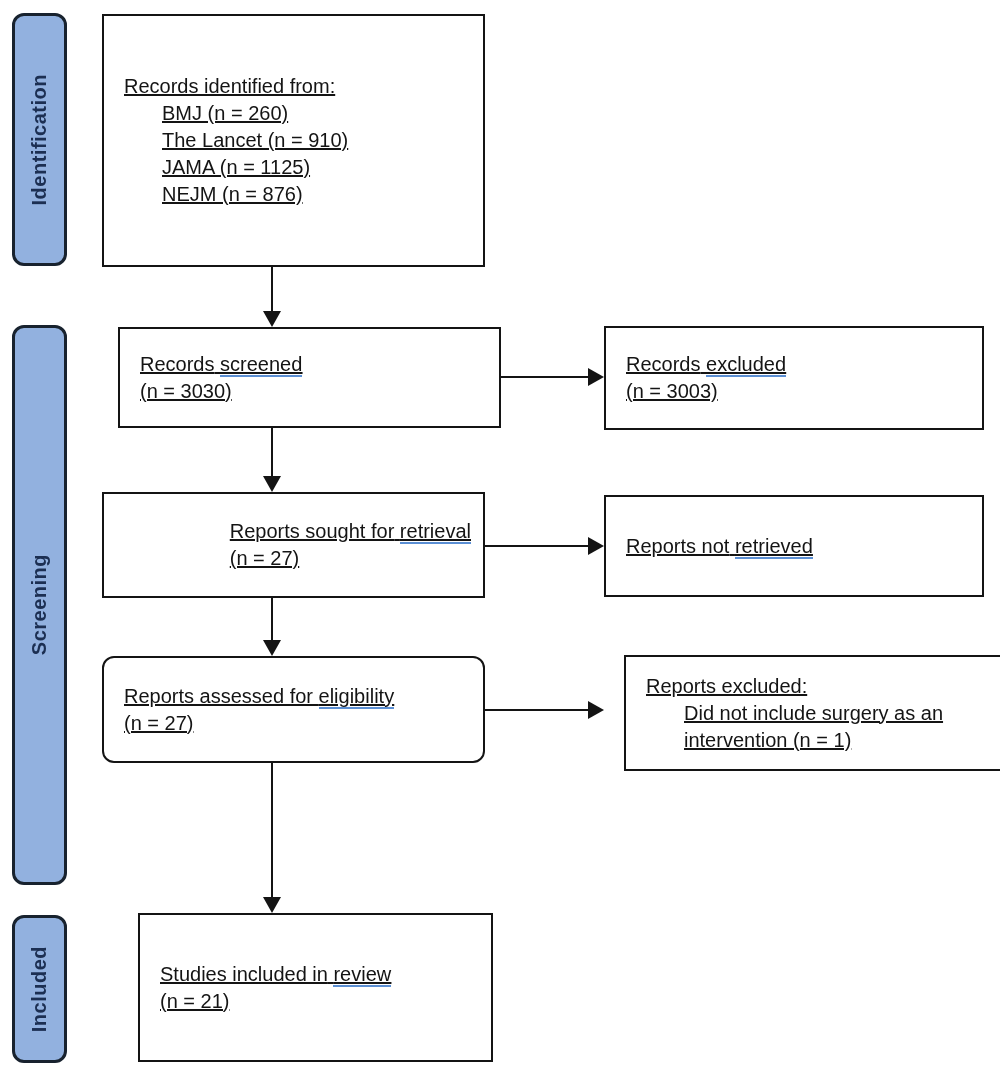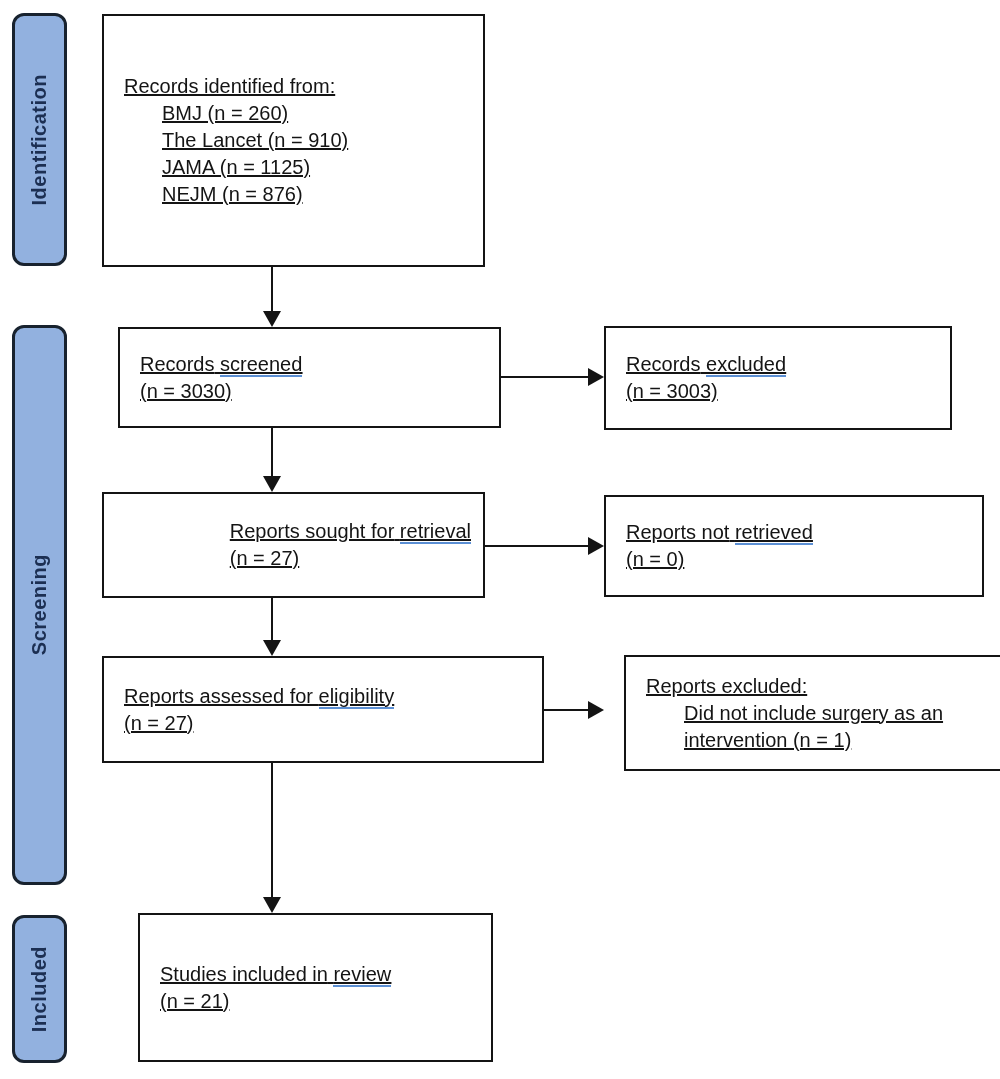--- a/index.html
+++ b/index.html
@@ -52,23 +52,23 @@
     font-size: 20px;
     line-height: 27px;
     color: #141414;
     text-decoration: underline;
   }
   .indent { margin-left: 38px; }
 
   #box-identified       { left: 102px; top: 14px;  width: 383px; height: 253px; }
   #box-screened         { left: 102px; top: 327px; width: 383px; height: 101px; margin-left: 16px; }
   #box-sought           { left: 102px; top: 492px; width: 383px; height: 106px; justify-content: flex-end; }
-  #box-assessed         { left: 102px; top: 656px; width: 442px; height: 107px; }
+  #box-assessed         { left: 102px; top: 656px; width: 383px; height: 107px; border-radius: 12px; }
   #box-included-studies { left: 102px; top: 913px; width: 355px; height: 149px; margin-left: 36px; }
-  #box-excluded         { left: 604px; top: 326px; width: 348px; height: 104px; }
+  #box-excluded         { left: 604px; top: 326px; width: 380px; height: 104px; }
   #box-not-retrieved    { left: 604px; top: 495px; width: 380px; height: 102px; }
   #box-reports-excluded { left: 624px; top: 655px; width: 380px; height: 116px; }
 
   
   .u {
     color: #141414;
     text-decoration: underline;
     text-decoration-thickness: 1.5px;
     border-bottom: 2px solid #5b8fd4;
     padding-bottom: 0px;
@@ -191,21 +191,20 @@
       <div>(n = 3003)</div>
     </div>
   </div>
 
   <div class="flow-box" id="box-not-retrieved">
     <div class="inner">
       <div>
         <span>Reports not</span>
         <span class="u">retrieved</span>
       </div>
-      <div>(n = 0)</div>
     </div>
   </div>
 
   <div class="flow-box" id="box-reports-excluded">
     <div class="inner">
       <div>Reports excluded:</div>
       <div class="indent">Did not include surgery as an intervention (n = 1)</div>
     </div>
   </div>
 

